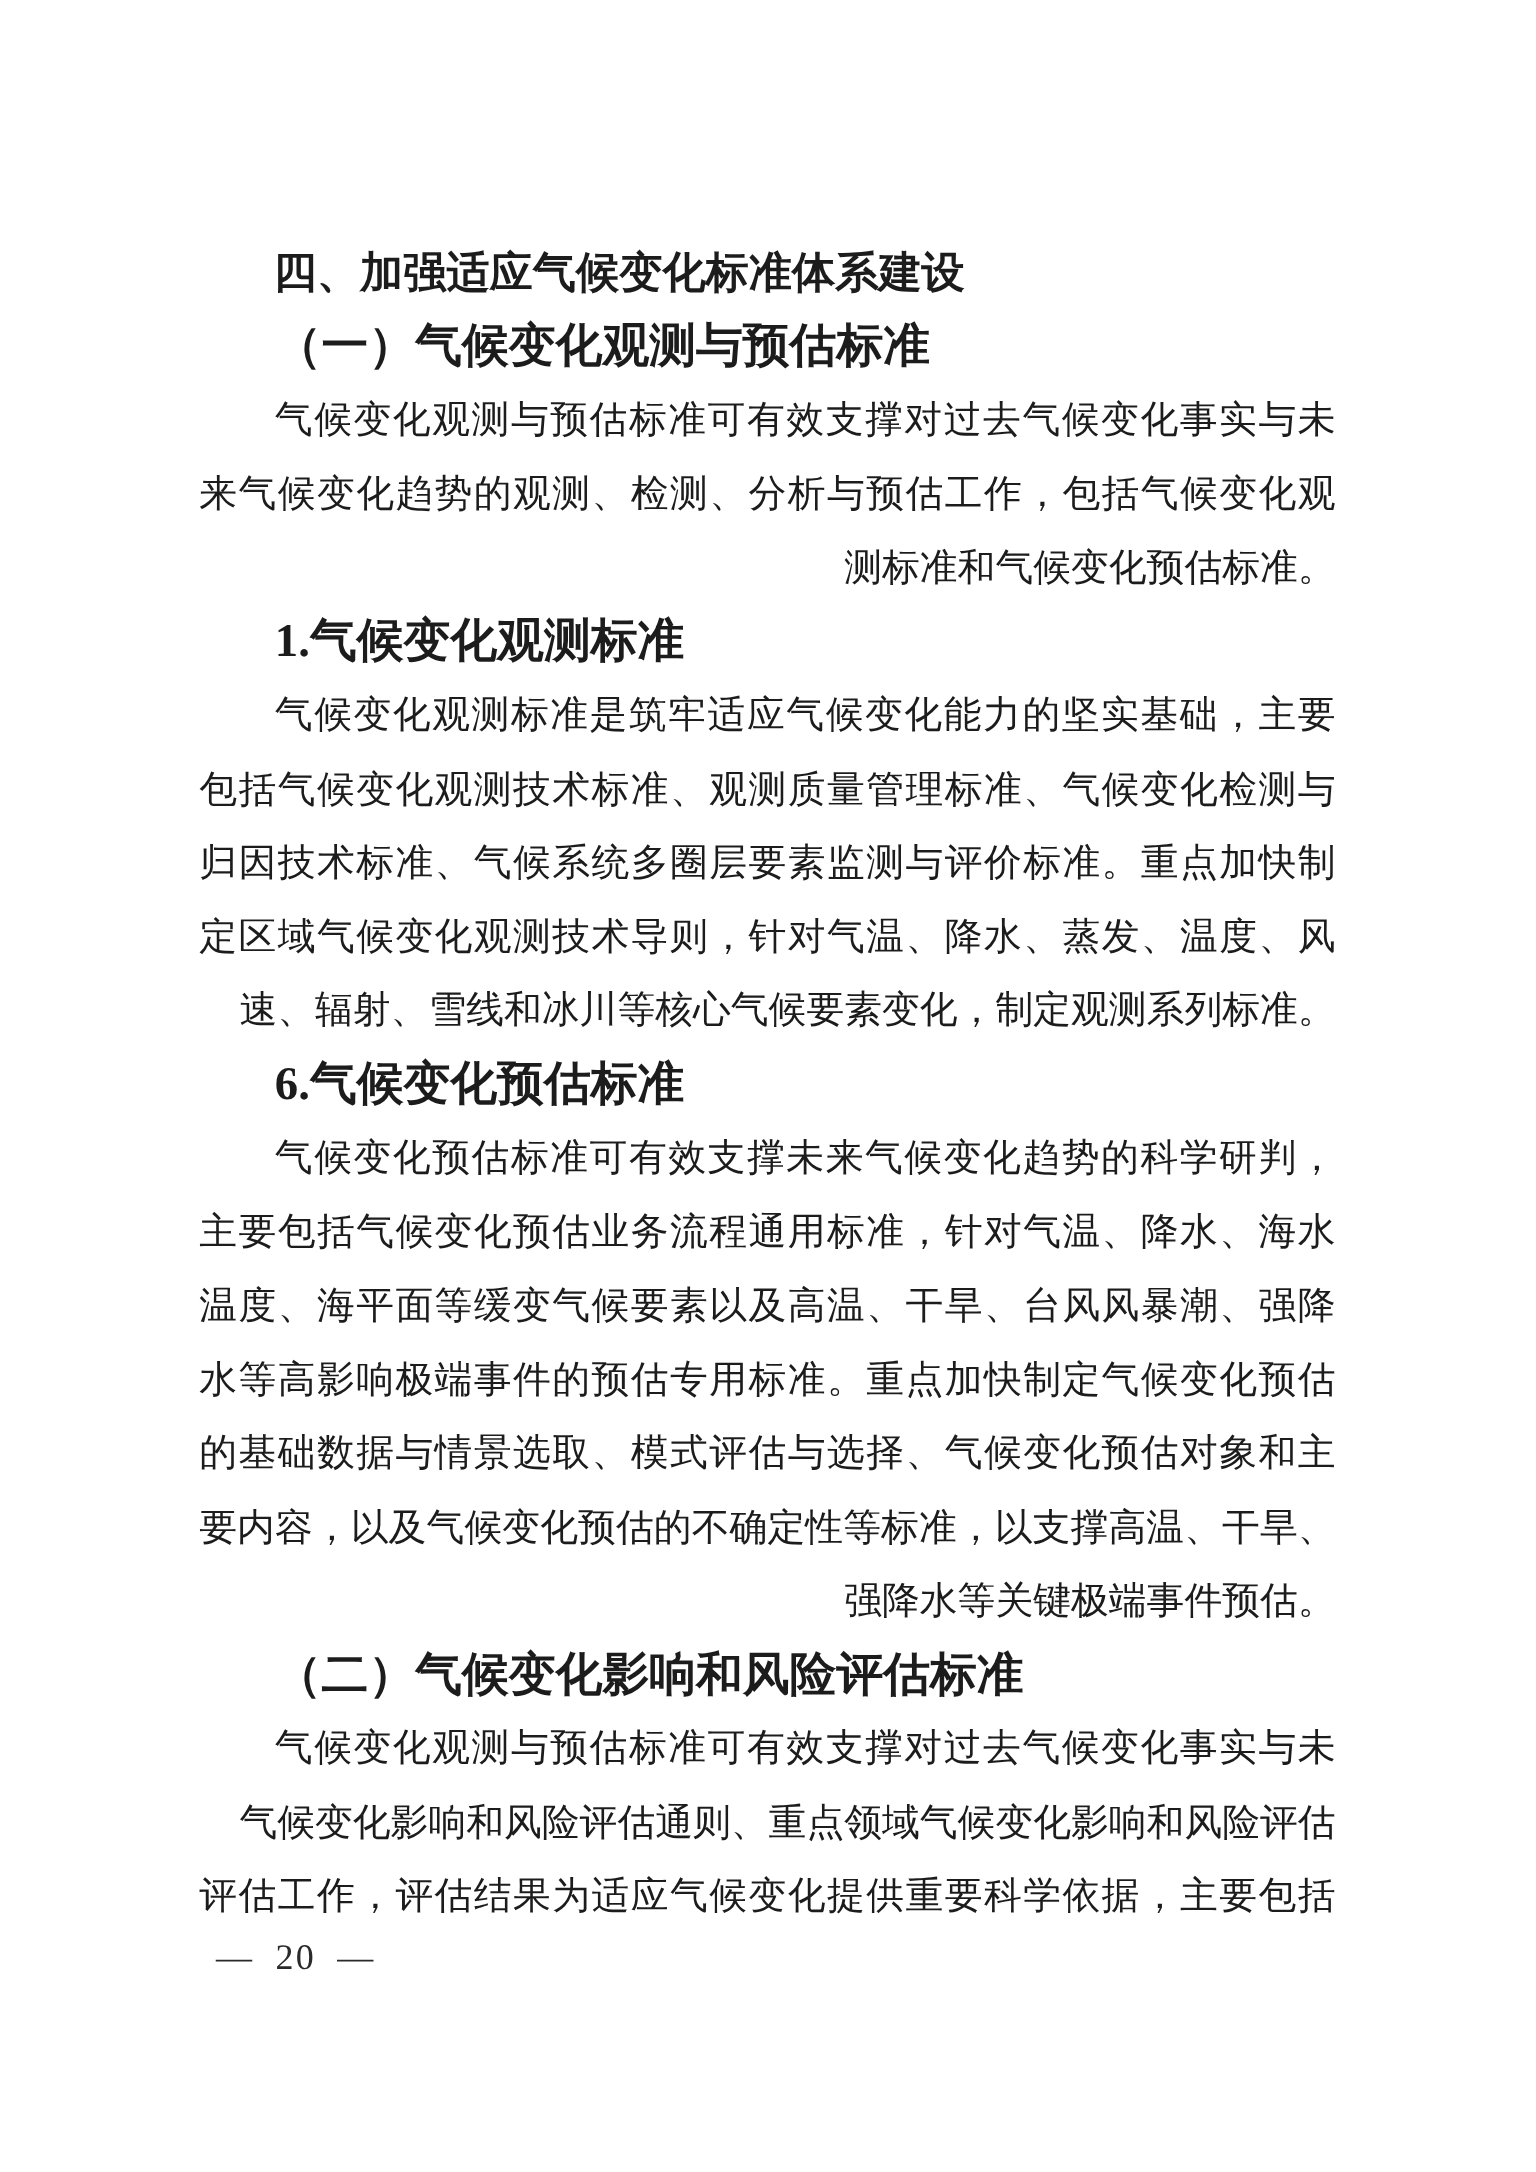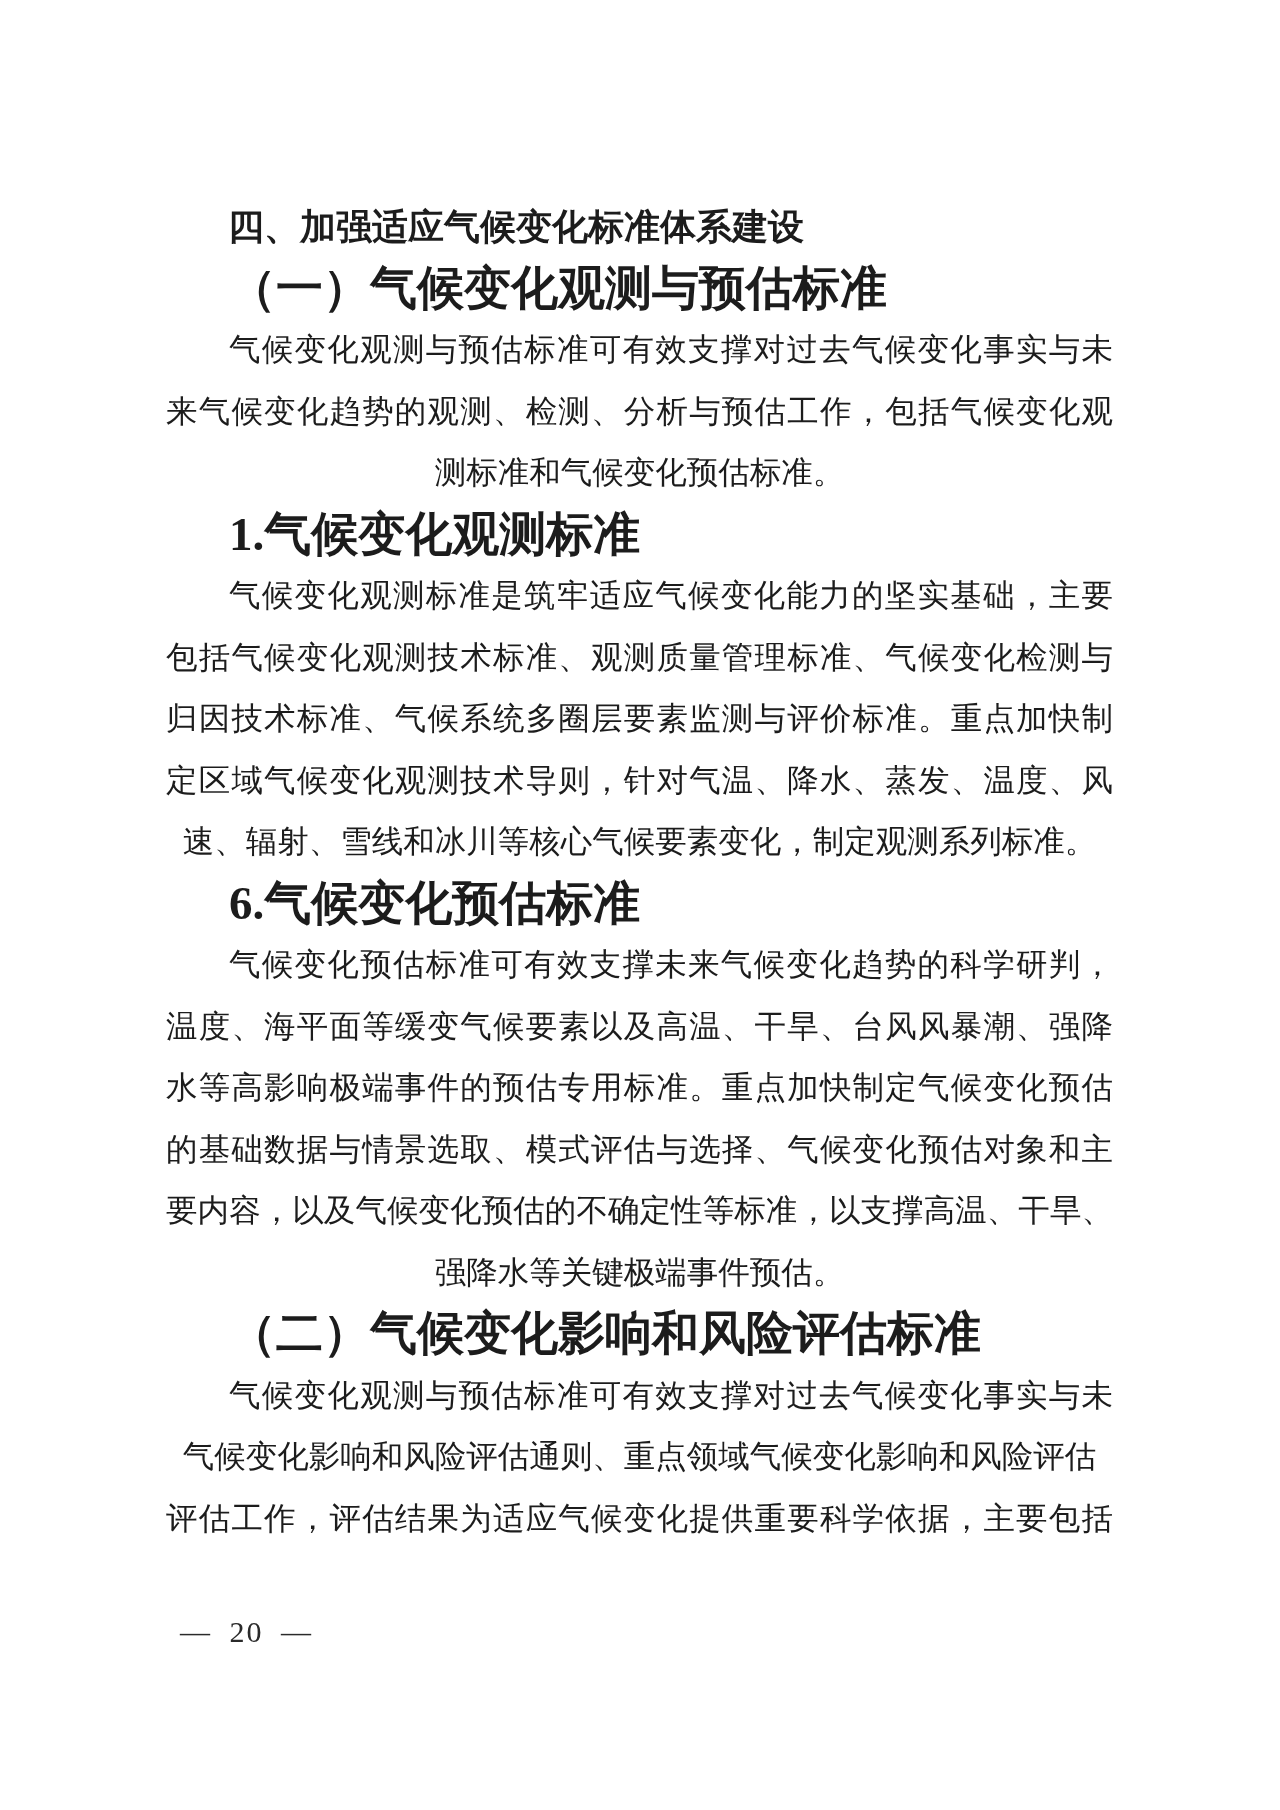--- a/index.html
+++ b/index.html
@@ -30,32 +30,32 @@
   }
   
   .pf, .pm {
     white-space: normal;
     text-align: justify;
     text-align-last: justify;
   }
   
   .pf { text-indent: 63px; }
   
-  .pe { text-align: center; }
+  .pe { text-align: right; }
   
   .h1 {
     font-family: "Liberation Sans", sans-serif;
     font-weight: 700;
     font-size: 36px;
     padding-left: 62px;
   }
   
   .h2, .h3 {
     font-weight: 700;
-    font-size: 47px;
+    font-size: 39px;
     padding-left: 63px;
   }
   .footer {
     position: absolute;
     left: 166px;
     top: 1612px;
     font-size: 30px;
     line-height: 40px;
     letter-spacing: 2px;
     word-spacing: 8px;
@@ -74,20 +74,21 @@
       <div class="line pm">来气候变化趋势的观测、检测、分析与预估工作，包括气候变化观</div>
       <div class="line pe">测标准和气候变化预估标准。</div>
       <div class="line h3">1.气候变化观测标准</div>
       <div class="line pf">气候变化观测标准是筑牢适应气候变化能力的坚实基础，主要</div>
       <div class="line pm">包括气候变化观测技术标准、观测质量管理标准、气候变化检测与</div>
       <div class="line pm">归因技术标准、气候系统多圈层要素监测与评价标准。重点加快制</div>
       <div class="line pm">定区域气候变化观测技术导则，针对气温、降水、蒸发、温度、风</div>
       <div class="line pe">速、辐射、雪线和冰川等核心气候要素变化，制定观测系列标准。</div>
       <div class="line h3">6.气候变化预估标准</div>
       <div class="line pf">气候变化预估标准可有效支撑未来气候变化趋势的科学研判，</div>
+      <div class="line pm">主要包括气候变化预估业务流程通用标准，针对气温、降水、海水</div>
       <div class="line pm">温度、海平面等缓变气候要素以及高温、干旱、台风风暴潮、强降</div>
       <div class="line pm">水等高影响极端事件的预估专用标准。重点加快制定气候变化预估</div>
       <div class="line pm">的基础数据与情景选取、模式评估与选择、气候变化预估对象和主</div>
       <div class="line pm">要内容，以及气候变化预估的不确定性等标准，以支撑高温、干旱、</div>
       <div class="line pe">强降水等关键极端事件预估。</div>
       <div class="line h2">（二）气候变化影响和风险评估标准</div>
       <div class="line pf">气候变化观测与预估标准可有效支撑对过去气候变化事实与未</div>
       <div class="line pe">气候变化影响和风险评估通则、重点领域气候变化影响和风险评估</div>
       <div class="line pm">评估工作，评估结果为适应气候变化提供重要科学依据，主要包括</div>
     </main>

